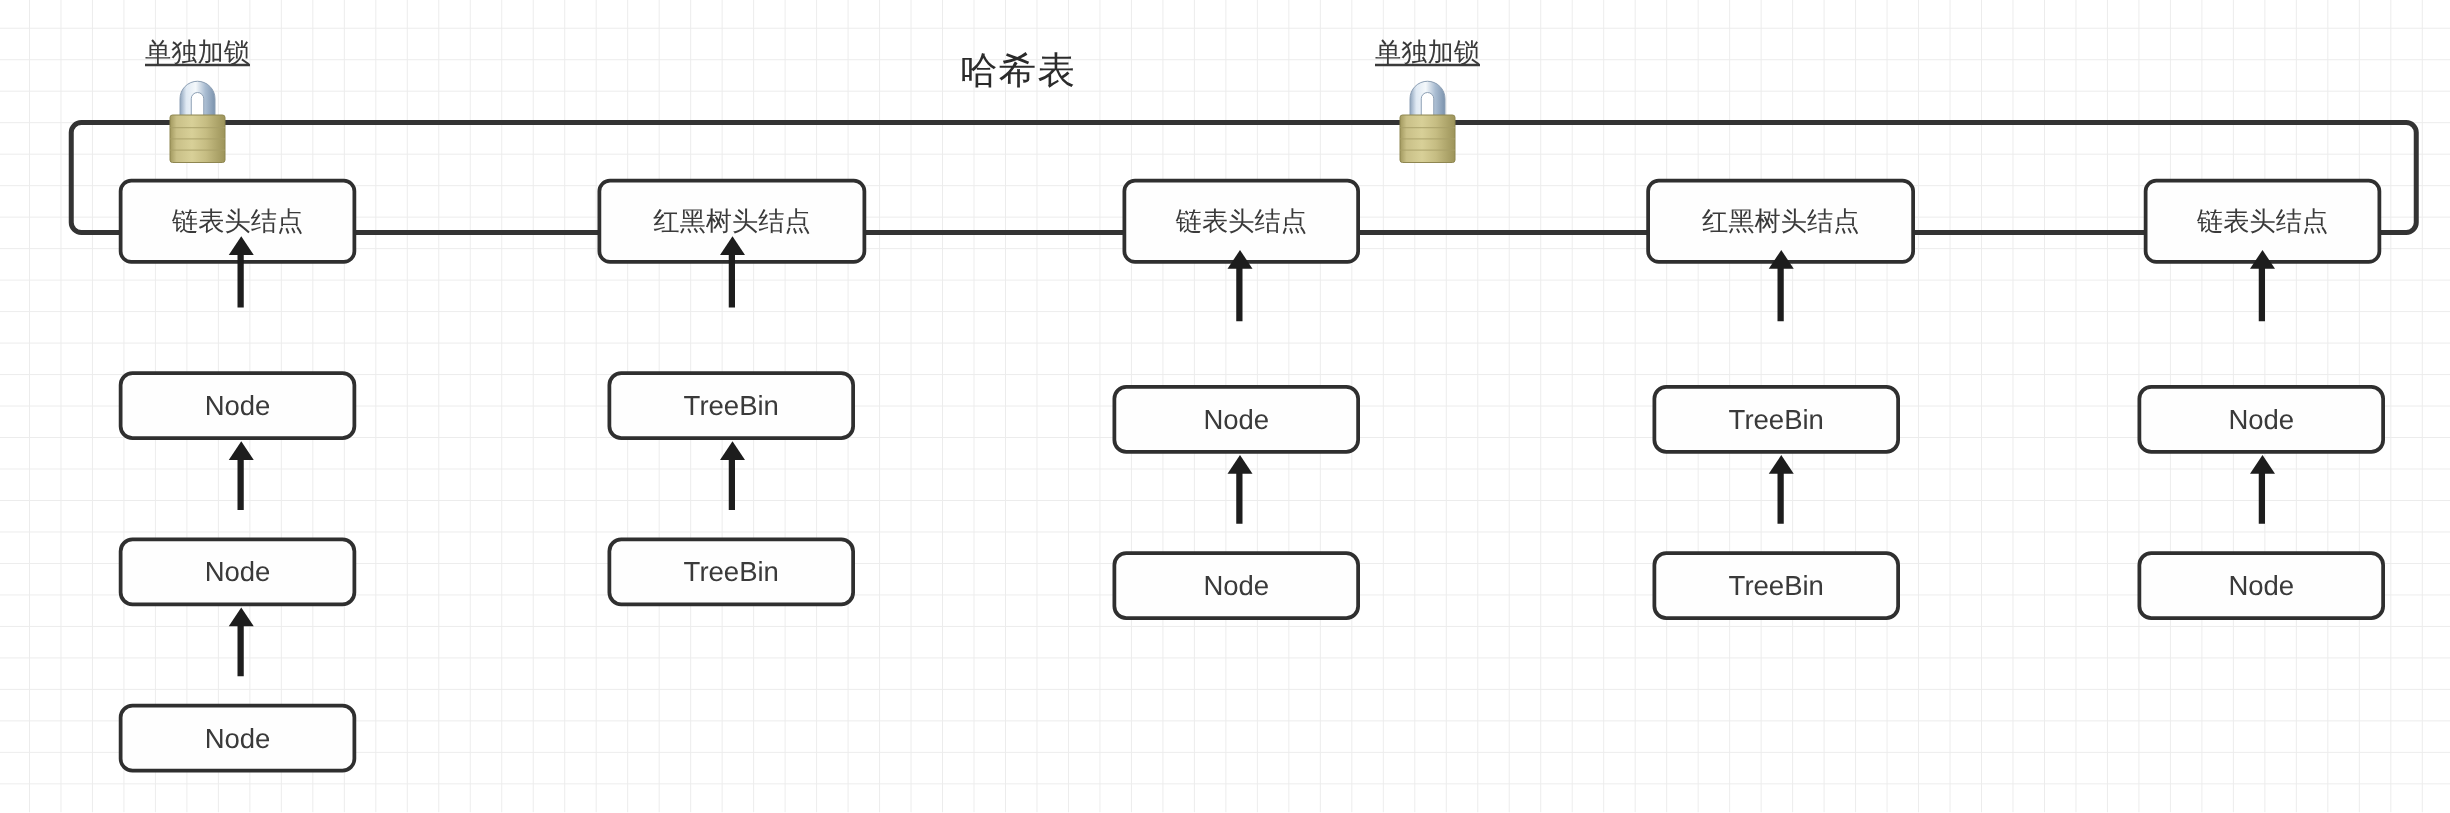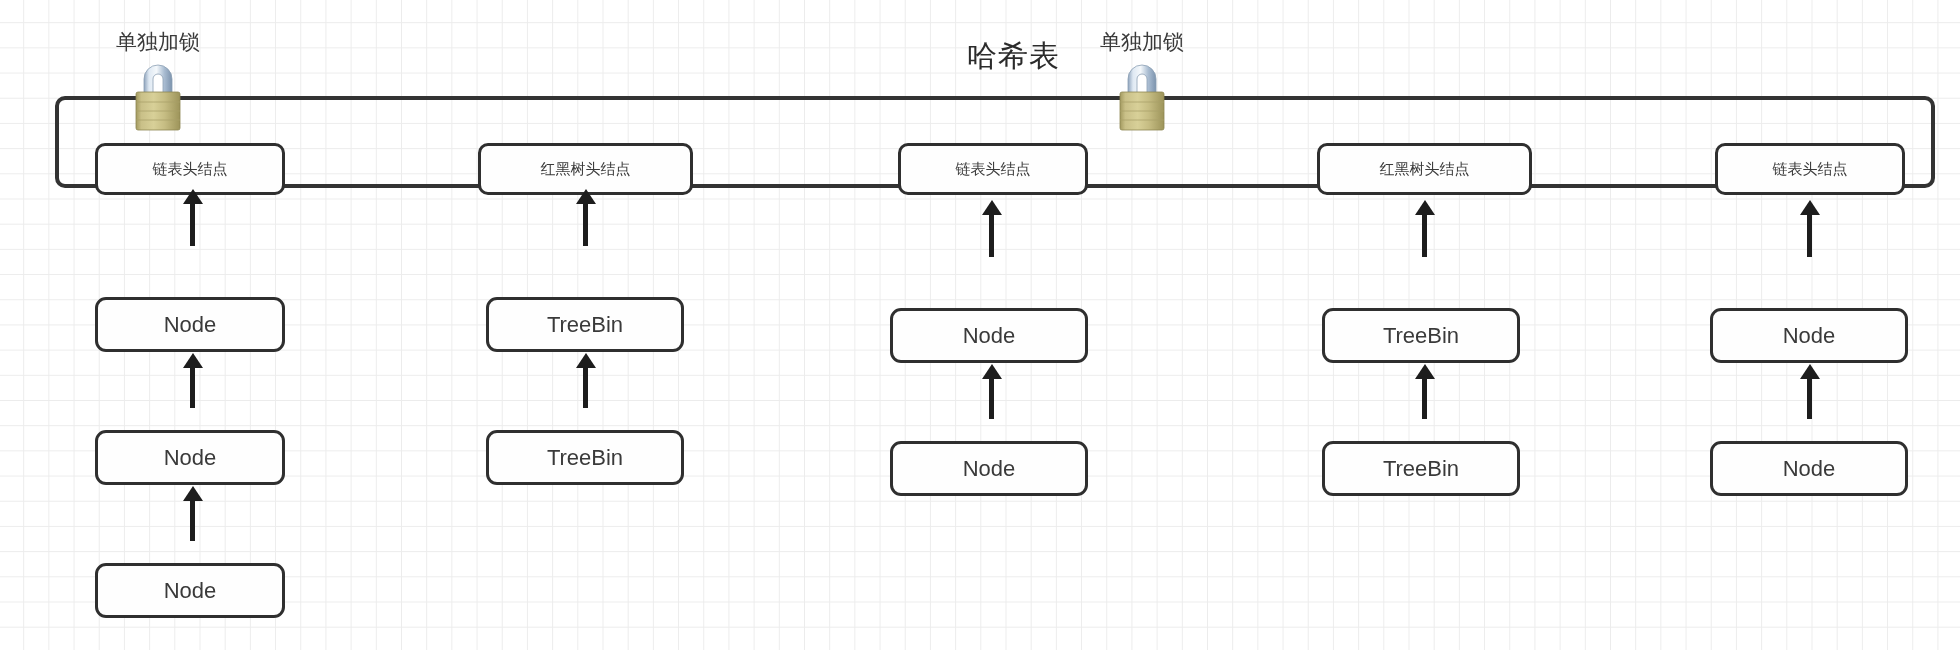--- a/index.html
+++ b/index.html
@@ -20,24 +20,24 @@
     background-image:
       linear-gradient(to right, #ececec 1px, transparent 1px),
       linear-gradient(to bottom, #ececec 1px, transparent 1px);
     background-size: 25.2px 25.2px;
     background-position: -2px -3px;
   }
 
   
   .diagram-title {
     position: absolute;
-    left: 740px;
+    left: 768px;
     top: 36px;
     width: 320px;
-    text-align: right;
+    text-align: left;
     font-size: 30px;
     color: #2b2b2b;
     letter-spacing: 1px;
     white-space: nowrap;
   }
 
   
   .table-container {
     position: absolute;
     left: 55px;
@@ -55,22 +55,22 @@
     border: 3.5px solid #2f2f2f;
     border-radius: 10px;
     background: #fefefe;
     display: flex;
     align-items: center;
     justify-content: center;
     color: #3a3a3a;
     white-space: nowrap;
   }
   .box.head {
-    height: 52px;
-    font-size: 15px;
+    height: 68px;
+    font-size: 21px;
   }
   .box.child {
     height: 55px;
     font-size: 22px;
     border-radius: 11px;
   }
 
   
   .arrow {
     position: absolute;
@@ -93,20 +93,21 @@
   
   .lock-group { position: absolute; }
   .lock-label {
     position: absolute;
     left: 50%;
     transform: translateX(-50%);
     top: 0;
     font-size: 21px;
     color: #3a3a3a;
     white-space: nowrap;
+    text-decoration: underline;
   }
   .lock-icon {
     position: absolute;
     left: 50%;
     transform: translateX(-50%);
     top: 27px;
     width: 72px;
     height: 76px;
   }
 </style>

